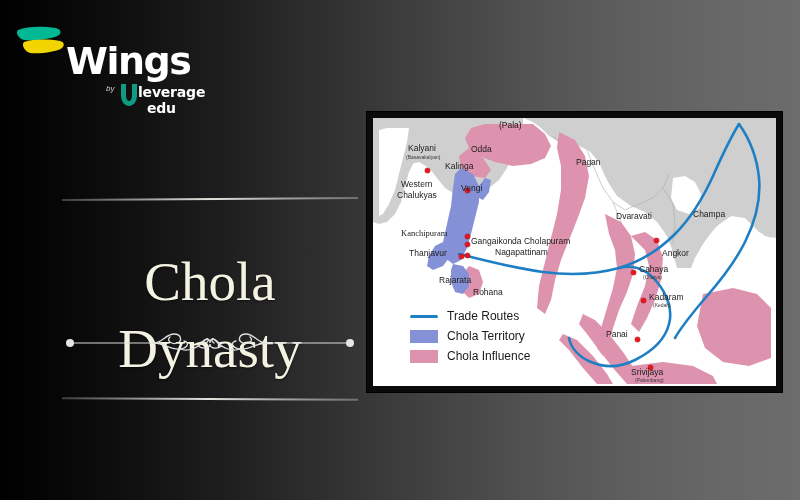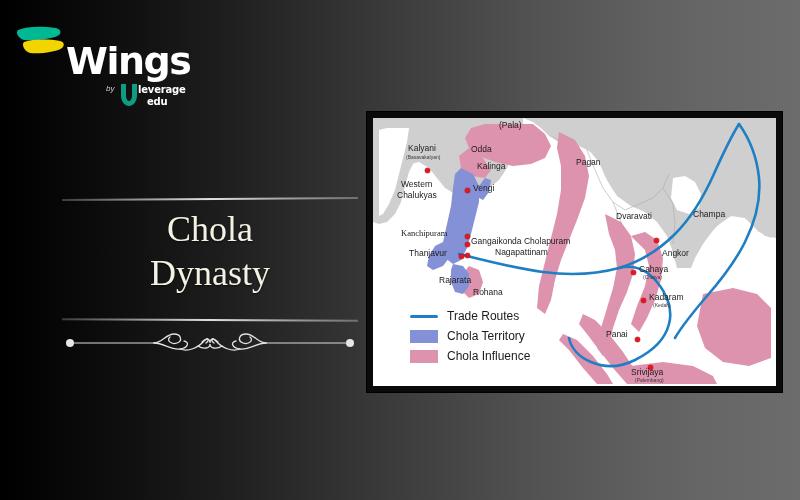--- a/index.html
+++ b/index.html
@@ -23,39 +23,40 @@
     letter-spacing:-1.5px; line-height:1;
   }
   .by-text {
     position:absolute; left:92px; top:64px;
     font-size:8px; color:#cfcfcf; font-style:italic;
   }
   .lev-mark { position:absolute; left:104px; top:62px; width:22px; height:26px; }
   .lev-word {
     position:absolute; left:124px; top:64px;
     font-family:"DejaVu Sans", sans-serif;
-    font-weight:bold; font-size:10px; color:#ffffff; line-height:1.15;
+    font-weight:bold; font-size:14px; color:#ffffff; line-height:1.15;
     letter-spacing:-0.2px;
   }
   .lev-word span { display:block; }
   .lev-word .l2 { padding-left:9px; }
 
   
   #title-block { position:absolute; left:62px; top:198px; width:296px; }
   .rule {
     height:2px; width:100%;
     background:linear-gradient(90deg, rgba(220,220,215,.25), rgba(235,235,230,.95), rgba(220,220,215,.35));
     transform:rotate(-0.35deg);
   }
   .rule.bottom { transform:rotate(0.25deg); }
   .title-text {
     font-family:"Liberation Serif", "DejaVu Serif", serif;
-    font-size:36px; line-height:1.22; color:#f4f2e2;
-    text-align:center; padding:8px 0 23px; font-weight:normal;
+    font-size:55px; line-height:1.22; color:#f4f2e2;
+    text-align:center; padding:8px 0 16px; font-weight:normal;
     text-shadow:0 1px 2px rgba(0,0,0,.6);
+    margin-top:40px;
   }
   .title-text .l { display:block; }
   #ornament { position:absolute; left:62px; top:326px; width:296px; height:34px; }
 
   
   #map-frame {
     position:absolute; left:367px; top:112px; width:415px; height:280px;
     background:#0a0a0a; padding:6px;
     box-shadow:0 0 0 1px #000;
   }
@@ -219,24 +220,24 @@
       <div class="dot" style="left:281px; top:120px;"></div>
       <div class="dot" style="left:258px; top:152px;"></div>
       <div class="dot" style="left:268px; top:180px;"></div>
       <div class="dot" style="left:262px; top:219px;"></div>
       <div class="dot" style="left:275px; top:247px;"></div>
 
       <div class="mlabel" style="left:126px; top:3px;">(Pala)</div>
       <div class="mlabel" style="left:35px;  top:26px;">Kalyani</div>
       <div class="mlabel sub" style="left:33px; top:37px;">(Basavakalyan)</div>
       <div class="mlabel" style="left:98px;  top:27px;">Odda</div>
-      <div class="mlabel" style="left:104px;  top:44px;">Kalinga</div>
+      <div class="mlabel" style="left:72px;  top:44px;">Kalinga</div>
       <div class="mlabel" style="left:28px;  top:62px;">Western</div>
       <div class="mlabel" style="left:24px;  top:73px;">Chalukyas</div>
-      <div class="mlabel" style="left:100px; top:66px;">Vengi</div>
+      <div class="mlabel" style="left:88px; top:66px;">Vengi</div>
       <div class="mlabel" style="left:203px; top:40px;">Pagan</div>
       <div class="mlabel" style="left:243px; top:94px;">Dvaravati</div>
       <div class="mlabel" style="left:320px; top:92px;">Champa</div>
       <div class="mlabel" style="left:289px; top:131px;">Angkor</div>
       <div class="mlabel" style="left:28px;  top:111px;font-family:Liberation Serif, serif;">Kanchipuram</div>
       <div class="mlabel" style="left:98px;  top:119px;">Gangaikonda Cholapuram</div>
       <div class="mlabel" style="left:98px;  top:130px;margin-left:24px;">Nagapattinam</div>
       <div class="mlabel" style="left:36px;  top:131px;">Thanjavur</div>
       <div class="mlabel" style="left:266px; top:147px;">Cahaya</div>
       <div class="mlabel sub" style="left:270px; top:157px;">(Chaiya)</div>

